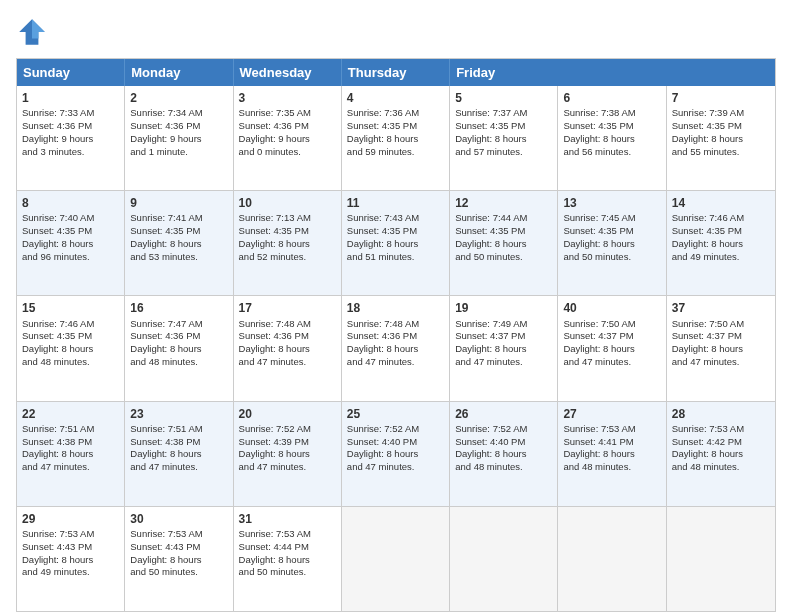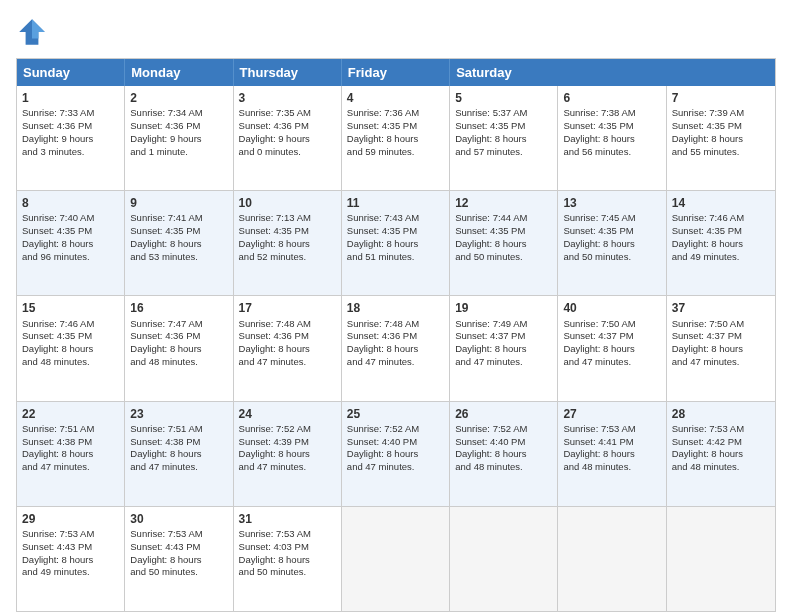--- a/index.html
+++ b/index.html
@@ -124,23 +124,23 @@
     <div class="title-block">
       <div class="month-title"></div>
       <div class="location"></div>
     </div>
   </div>
 
   <div class="calendar">
     <div class="cal-header">
     <div class="cal-header-cell">Sunday</div>
         <div class="cal-header-cell">Monday</div>
+        <div class="cal-header-cell">Wednesday</div>
         <div class="cal-header-cell">Thursday</div>
         <div class="cal-header-cell">Friday</div>
-        <div class="cal-header-cell">Saturday</div>
       </div>
     <div class="cal-body">
     <div class="cal-row">
           <div class="cal-cell">
             <span class="day-num">1</span>
             <span class="cell-line">Sunrise: 7:33 AM</span>
             <span class="cell-line">Sunset: 4:36 PM</span>
             <span class="cell-line">Daylight: 9 hours</span>
             <span class="cell-line">and 3 minutes.</span>
           </div>
@@ -160,21 +160,21 @@
           </div>
           <div class="cal-cell">
             <span class="day-num">4</span>
             <span class="cell-line">Sunrise: 7:36 AM</span>
             <span class="cell-line">Sunset: 4:35 PM</span>
             <span class="cell-line">Daylight: 8 hours</span>
             <span class="cell-line">and 59 minutes.</span>
           </div>
           <div class="cal-cell">
             <span class="day-num">5</span>
-            <span class="cell-line">Sunrise: 5:37 AM</span>
+            <span class="cell-line">Sunrise: 7:37 AM</span>
             <span class="cell-line">Sunset: 4:35 PM</span>
             <span class="cell-line">Daylight: 8 hours</span>
             <span class="cell-line">and 57 minutes.</span>
           </div>
           <div class="cal-cell">
             <span class="day-num">6</span>
             <span class="cell-line">Sunrise: 7:38 AM</span>
             <span class="cell-line">Sunset: 4:35 PM</span>
             <span class="cell-line">Daylight: 8 hours</span>
             <span class="cell-line">and 56 minutes.</span>
@@ -298,21 +298,21 @@
             <span class="cell-line">and 47 minutes.</span>
           </div>
           <div class="cal-cell alt-row">
             <span class="day-num">23</span>
             <span class="cell-line">Sunrise: 7:51 AM</span>
             <span class="cell-line">Sunset: 4:38 PM</span>
             <span class="cell-line">Daylight: 8 hours</span>
             <span class="cell-line">and 47 minutes.</span>
           </div>
           <div class="cal-cell alt-row">
-            <span class="day-num">24</span>
+            <span class="day-num">20</span>
             <span class="cell-line">Sunrise: 7:52 AM</span>
             <span class="cell-line">Sunset: 4:39 PM</span>
             <span class="cell-line">Daylight: 8 hours</span>
             <span class="cell-line">and 47 minutes.</span>
           </div>
           <div class="cal-cell alt-row">
             <span class="day-num">25</span>
             <span class="cell-line">Sunrise: 7:52 AM</span>
             <span class="cell-line">Sunset: 4:40 PM</span>
             <span class="cell-line">Daylight: 8 hours</span>
@@ -351,21 +351,21 @@
           <div class="cal-cell">
             <span class="day-num">30</span>
             <span class="cell-line">Sunrise: 7:53 AM</span>
             <span class="cell-line">Sunset: 4:43 PM</span>
             <span class="cell-line">Daylight: 8 hours</span>
             <span class="cell-line">and 50 minutes.</span>
           </div>
           <div class="cal-cell">
             <span class="day-num">31</span>
             <span class="cell-line">Sunrise: 7:53 AM</span>
-            <span class="cell-line">Sunset: 4:03 PM</span>
+            <span class="cell-line">Sunset: 4:44 PM</span>
             <span class="cell-line">Daylight: 8 hours</span>
             <span class="cell-line">and 50 minutes.</span>
           </div>
           <div class="cal-cell empty"></div>
           <div class="cal-cell empty"></div>
           <div class="cal-cell empty"></div>
           <div class="cal-cell empty"></div>
         </div>
       </div>
   </div>

